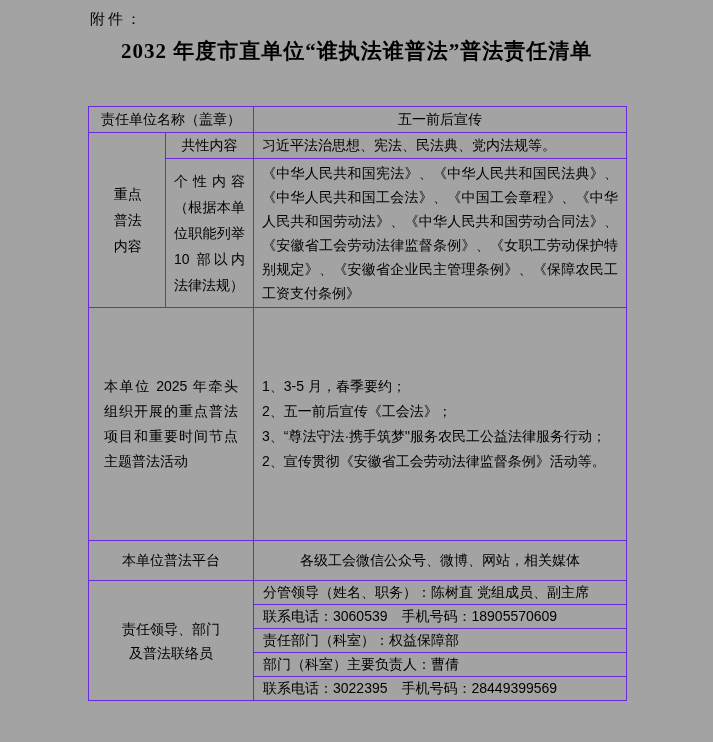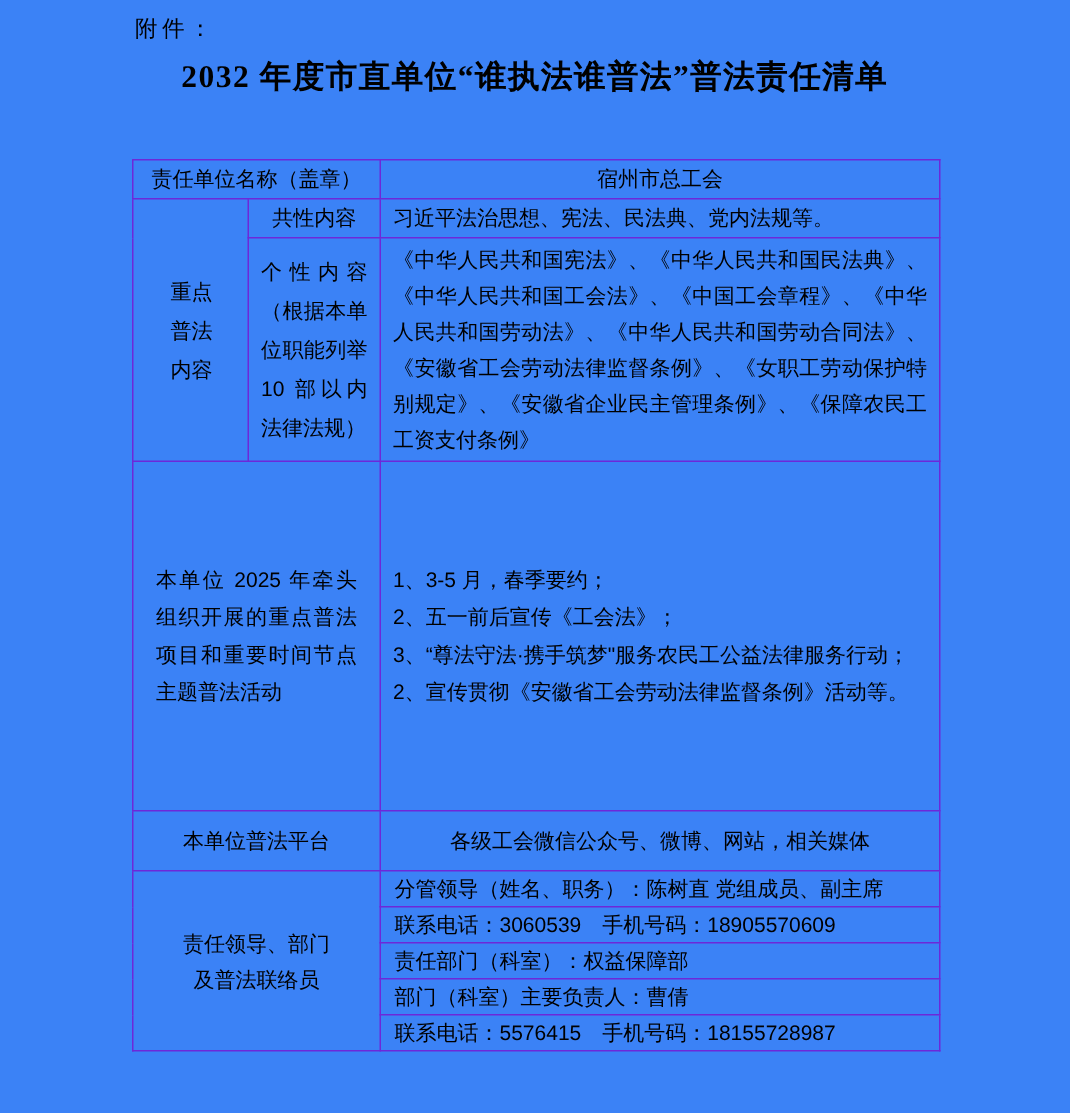--- a/index.html
+++ b/index.html
@@ -1,21 +1,21 @@
 <!DOCTYPE html>
 <html><head>
 <meta charset="utf-8">
 <style>
   * { box-sizing: border-box; }
   html, body { margin: 0; padding: 0; background: #ffffff; }
   .page {
     position: relative;
     width: 713px;
     height: 742px;
-    background: #3b82f6;
+    background: #a3a3a3;
     color: #000;
     font-family: "Liberation Sans", sans-serif;
     overflow: hidden;
   }
   .attachment {
     position: absolute;
     left: 90px;
     top: 10px;
     font-size: 15px;
     letter-spacing: 3px;
@@ -93,21 +93,21 @@
   <table class="resp-table">
     <colgroup>
       <col style="width:77px">
       <col style="width:88px">
       <col style="width:373px">
     </colgroup>
 
     <tbody>
         <tr class="r-unit">
       <td colspan="2" class="c">责任单位名称（盖章）</td>
-      <td class="c">宿州市总工会</td>
+      <td class="c">五一前后宣传</td>
     </tr>
 
     <tr class="r-common">
       <td rowspan="2" class="c">
         <div class="key-label-box">重点普法内容</div>
       </td>
       <td class="c">共性内容</td>
       <td>习近平法治思想、宪法、民法典、党内法规等。</td>
     </tr>
 
@@ -145,18 +145,18 @@
     <tr class="r-contact">
       <td>联系电话：3060539　手机号码：18905570609</td>
     </tr>
     <tr class="r-contact">
       <td>责任部门（科室）：权益保障部</td>
     </tr>
     <tr class="r-contact">
       <td>部门（科室）主要负责人：曹倩</td>
     </tr>
     <tr class="r-contact">
-      <td>联系电话：5576415　手机号码：18155728987</td>
+      <td>联系电话：3022395　手机号码：28449399569</td>
     </tr>
   </tbody>
     </table>
 
 </div>
 
 </body></html>

